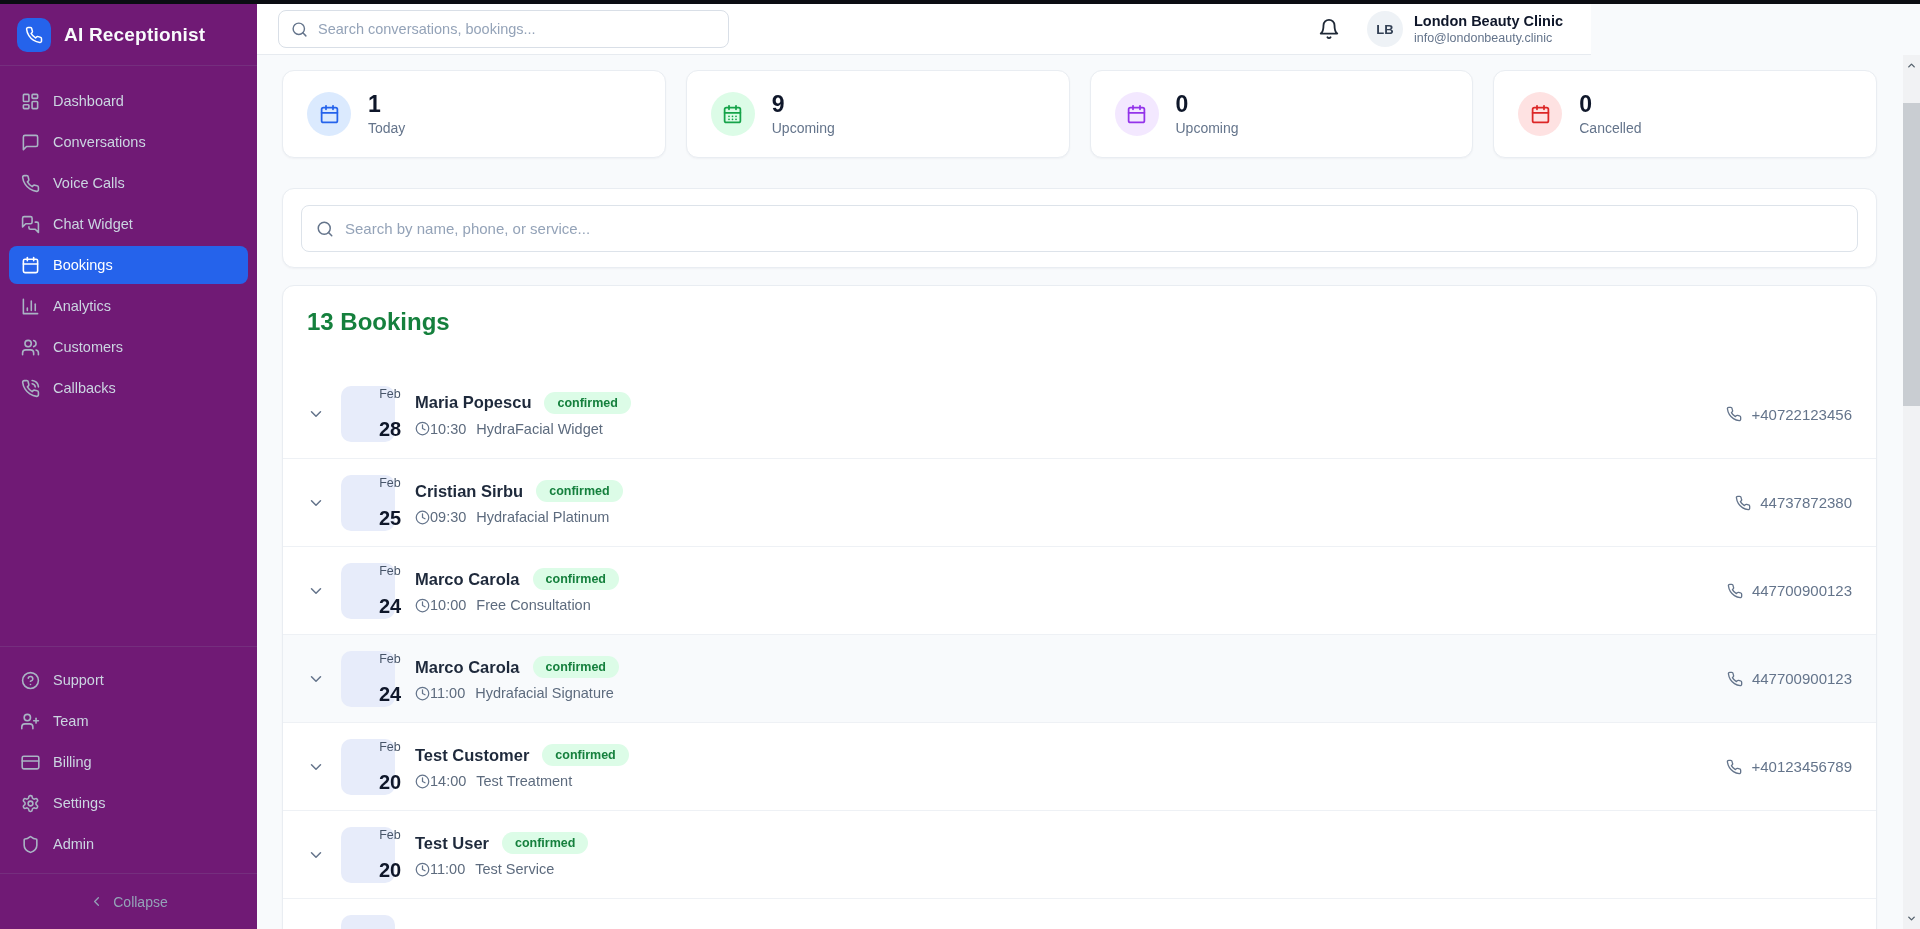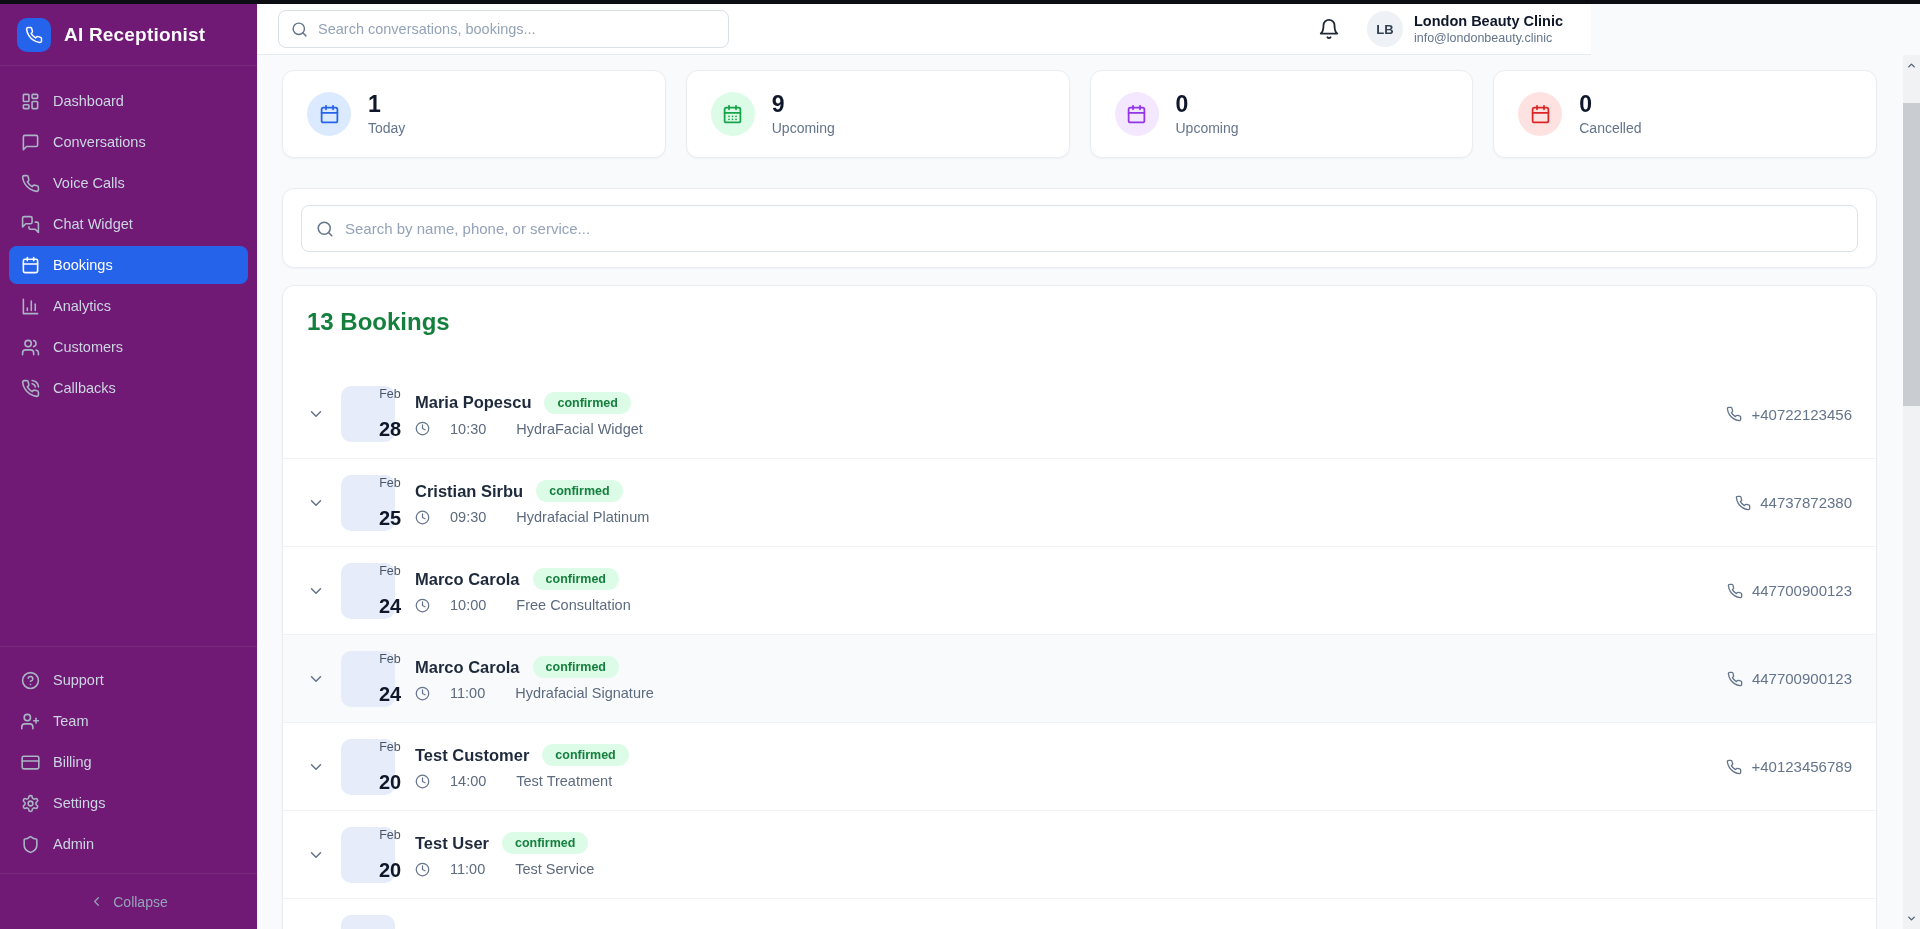--- a/index.html
+++ b/index.html
@@ -76,21 +76,21 @@
   .expander .ic { width:18px; height:18px; }
   .date-badge { width:54px; height:56px; border-radius:10px; background:#e7ecfa; margin-left:16px; flex:none;
                 display:flex; flex-direction:column; align-items:center; justify-content:center;padding-left:44px; }
   .db-month { font-size:12.5px; color:#475569; }
   .db-day { font-size:20px; font-weight:700; color:#0f172a; margin-top:17px; }
   .brow-main { margin-left:20px; }
   .brow-line1 { display:flex; align-items:center; gap:13px; }
   .brow-name { font-size:16.5px; font-weight:600; color:#1e293b; }
   .status-pill { background:#dcfce7; color:#15803d; font-size:12.5px; font-weight:700;
                  padding:4px 13px; border-radius:999px; }
-  .brow-line2 { display:flex; align-items:center; gap:20px; margin-top:7px; color:#5d6b7e; font-size:14.5px; }
+  .brow-line2 { display:flex; align-items:center; gap:0; margin-top:7px; color:#5d6b7e; font-size:14.5px; }
   .brow-line2 .ic { width:15px; height:15px; color:#64748b; flex:none; }
   .brow-service { margin-left:10px; }
   .brow-phone { margin-left:auto; display:flex; align-items:center; gap:9px; color:#64748b; font-size:15px; }
   .brow-phone .ic { width:16px; height:16px; flex:none; }
 
   
   .scrollbar { position:absolute; right:0; top:55px; width:17px; height:874px; background:#f1f2f4; z-index:15; }
   .sb-arrow { position:absolute; left:0; width:17px; height:17px; display:flex; align-items:center; justify-content:center; color:#54606c; }
   .sb-arrow.up { top:2px; } .sb-arrow.down { bottom:2px; }
   .sb-arrow .ic { width:11px; height:11px; }

